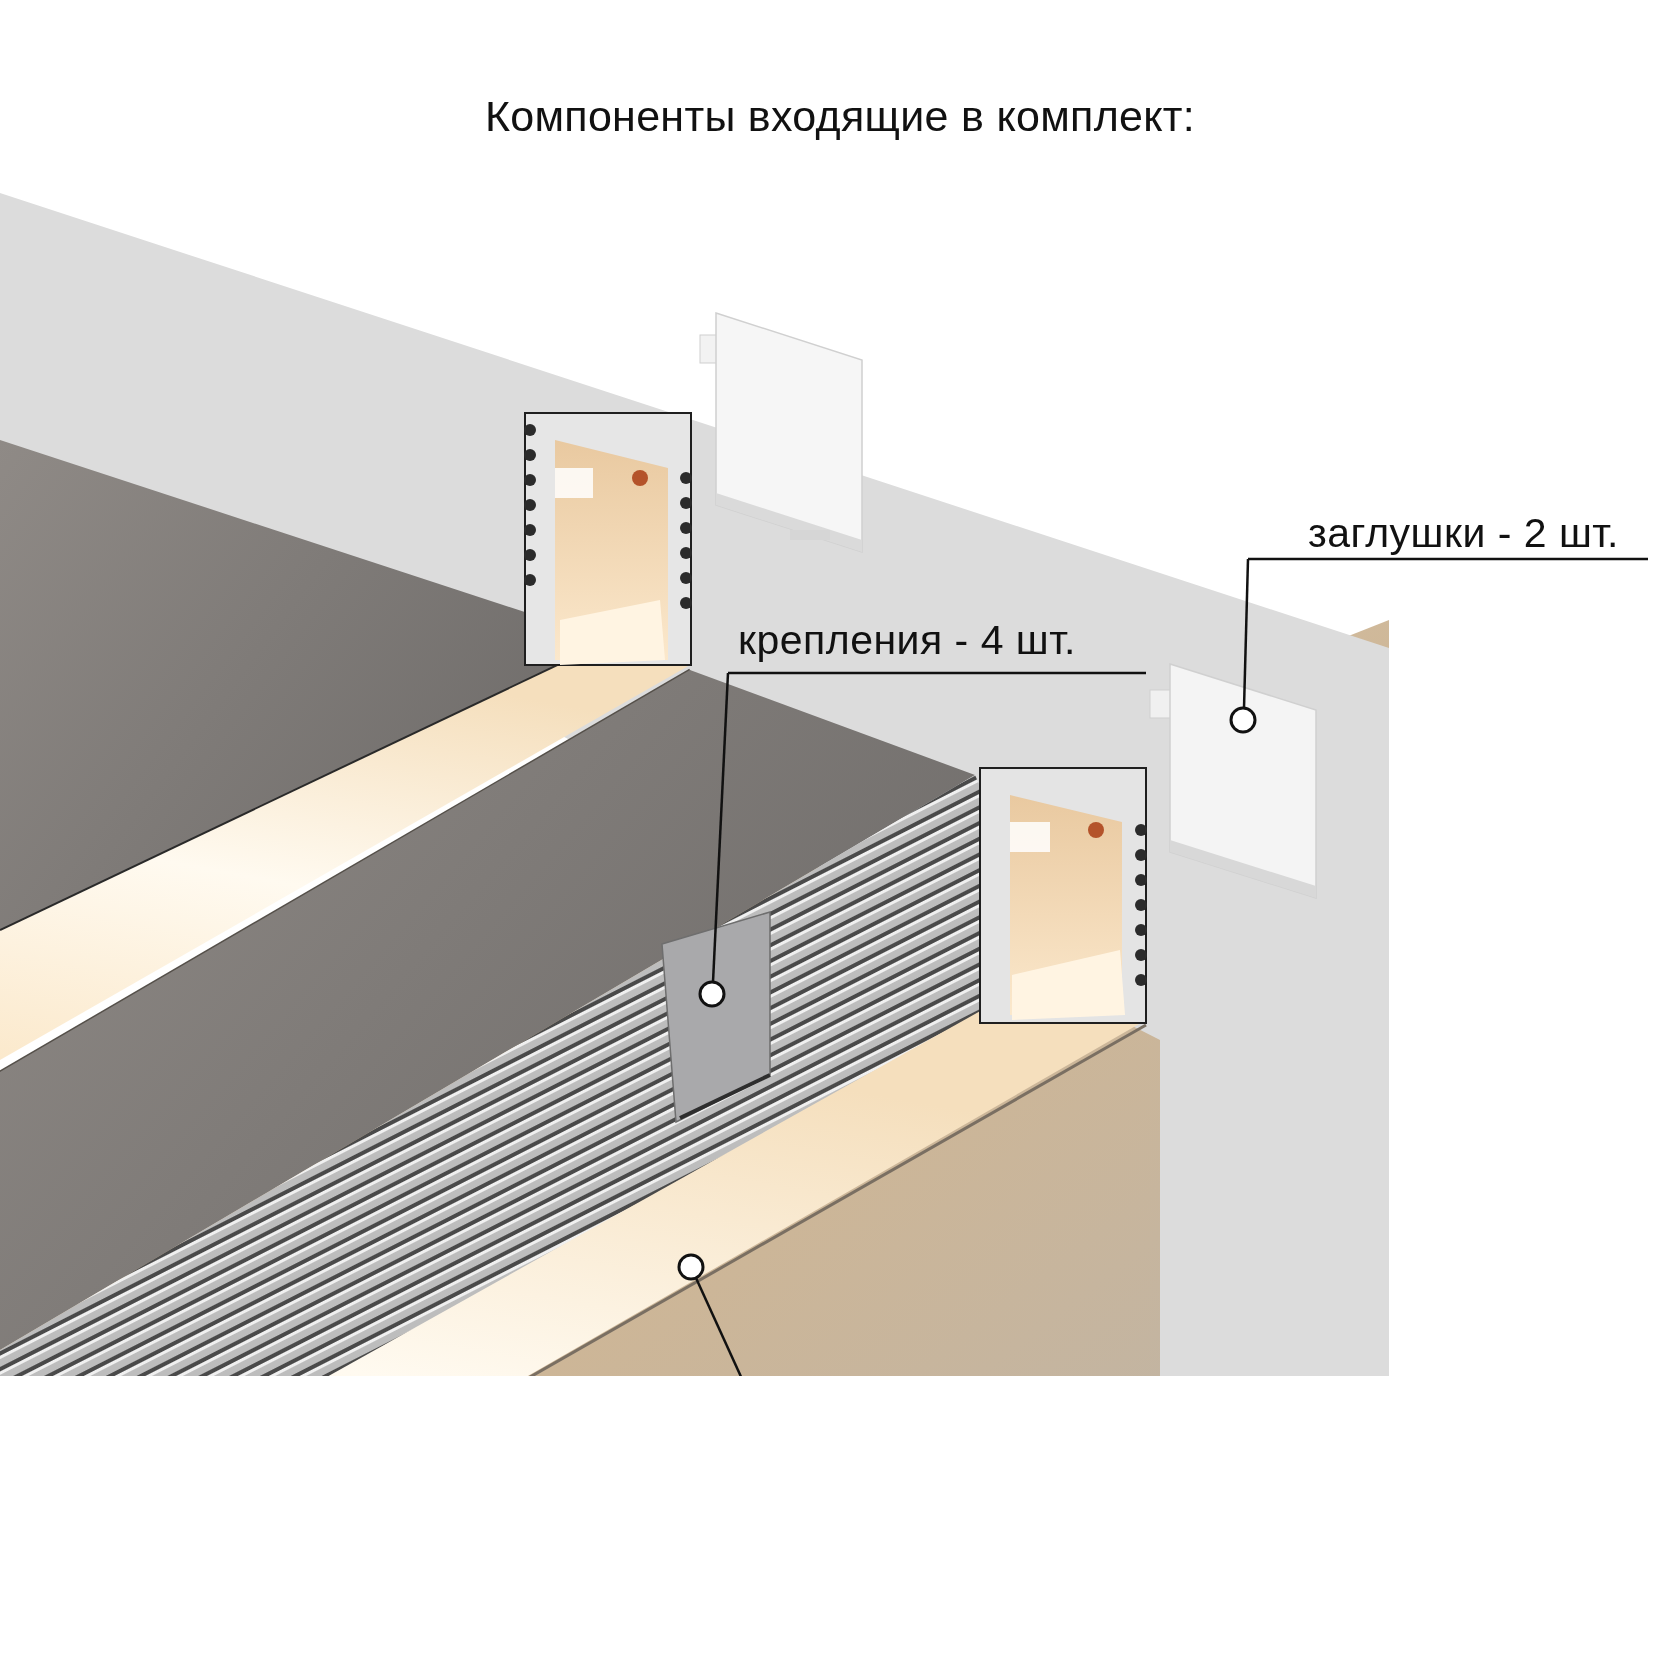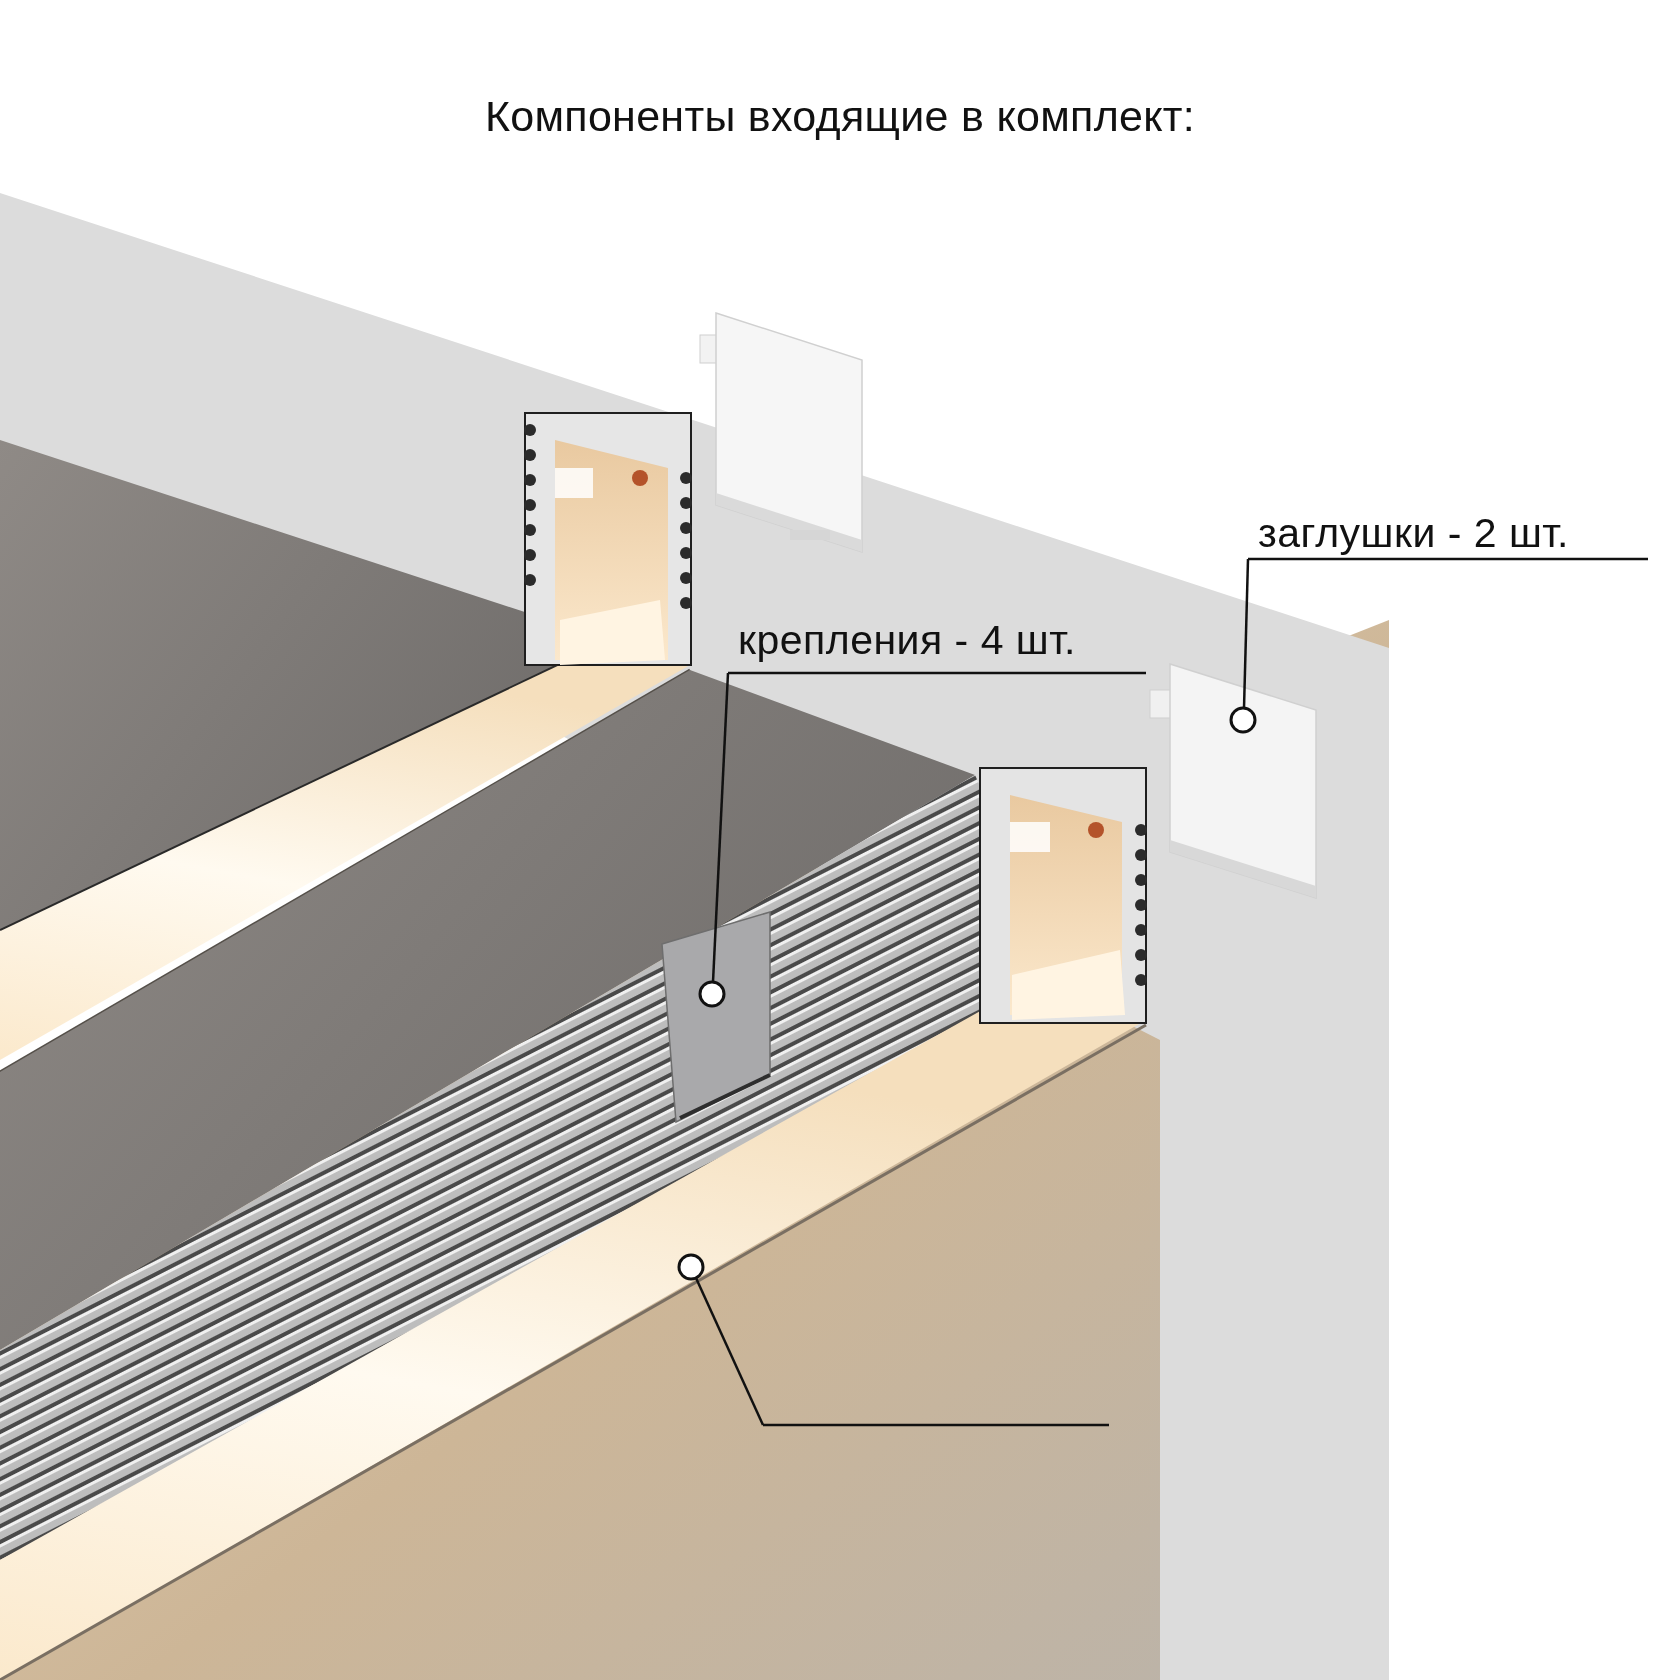--- a/index.html
+++ b/index.html
@@ -1,20 +1,20 @@
 <!DOCTYPE html>
 <html><head>
 <meta charset="utf-8">
 <style>
   html,body{margin:0;padding:0;background:#ffffff;}
-  #stage{position:relative;width:1680px;height:1680px;overflow:hidden;background:#ffffff;font-family:"Liberation Sans","DejaVu Sans",sans-serif;}
+  #stage{position:relative;width:1680px;height:1376px;overflow:hidden;background:#ffffff;font-family:"Liberation Sans","DejaVu Sans",sans-serif;}
   #scene{position:absolute;left:0;top:0;}
   .title{position:absolute;left:0;top:92px;width:1680px;text-align:center;font-size:43px;color:#111111;letter-spacing:0.3px;}
   .label{position:absolute;font-size:41px;color:#111111;white-space:nowrap;letter-spacing:0.5px;}
-  #lbl-caps{left:1258px;top:510px;}
+  #lbl-caps{left:1308px;top:510px;}
   #lbl-clips{left:738px;top:617px;text-align:center;}
   #lbl-diffuser{left:770px;top:1372px;}
 </style>
 </head>
 <body>
 
 <div id="stage">
 
   <svg id="scene" width="1680" height="1680" viewBox="0 0 1680 1680">
     <defs>

